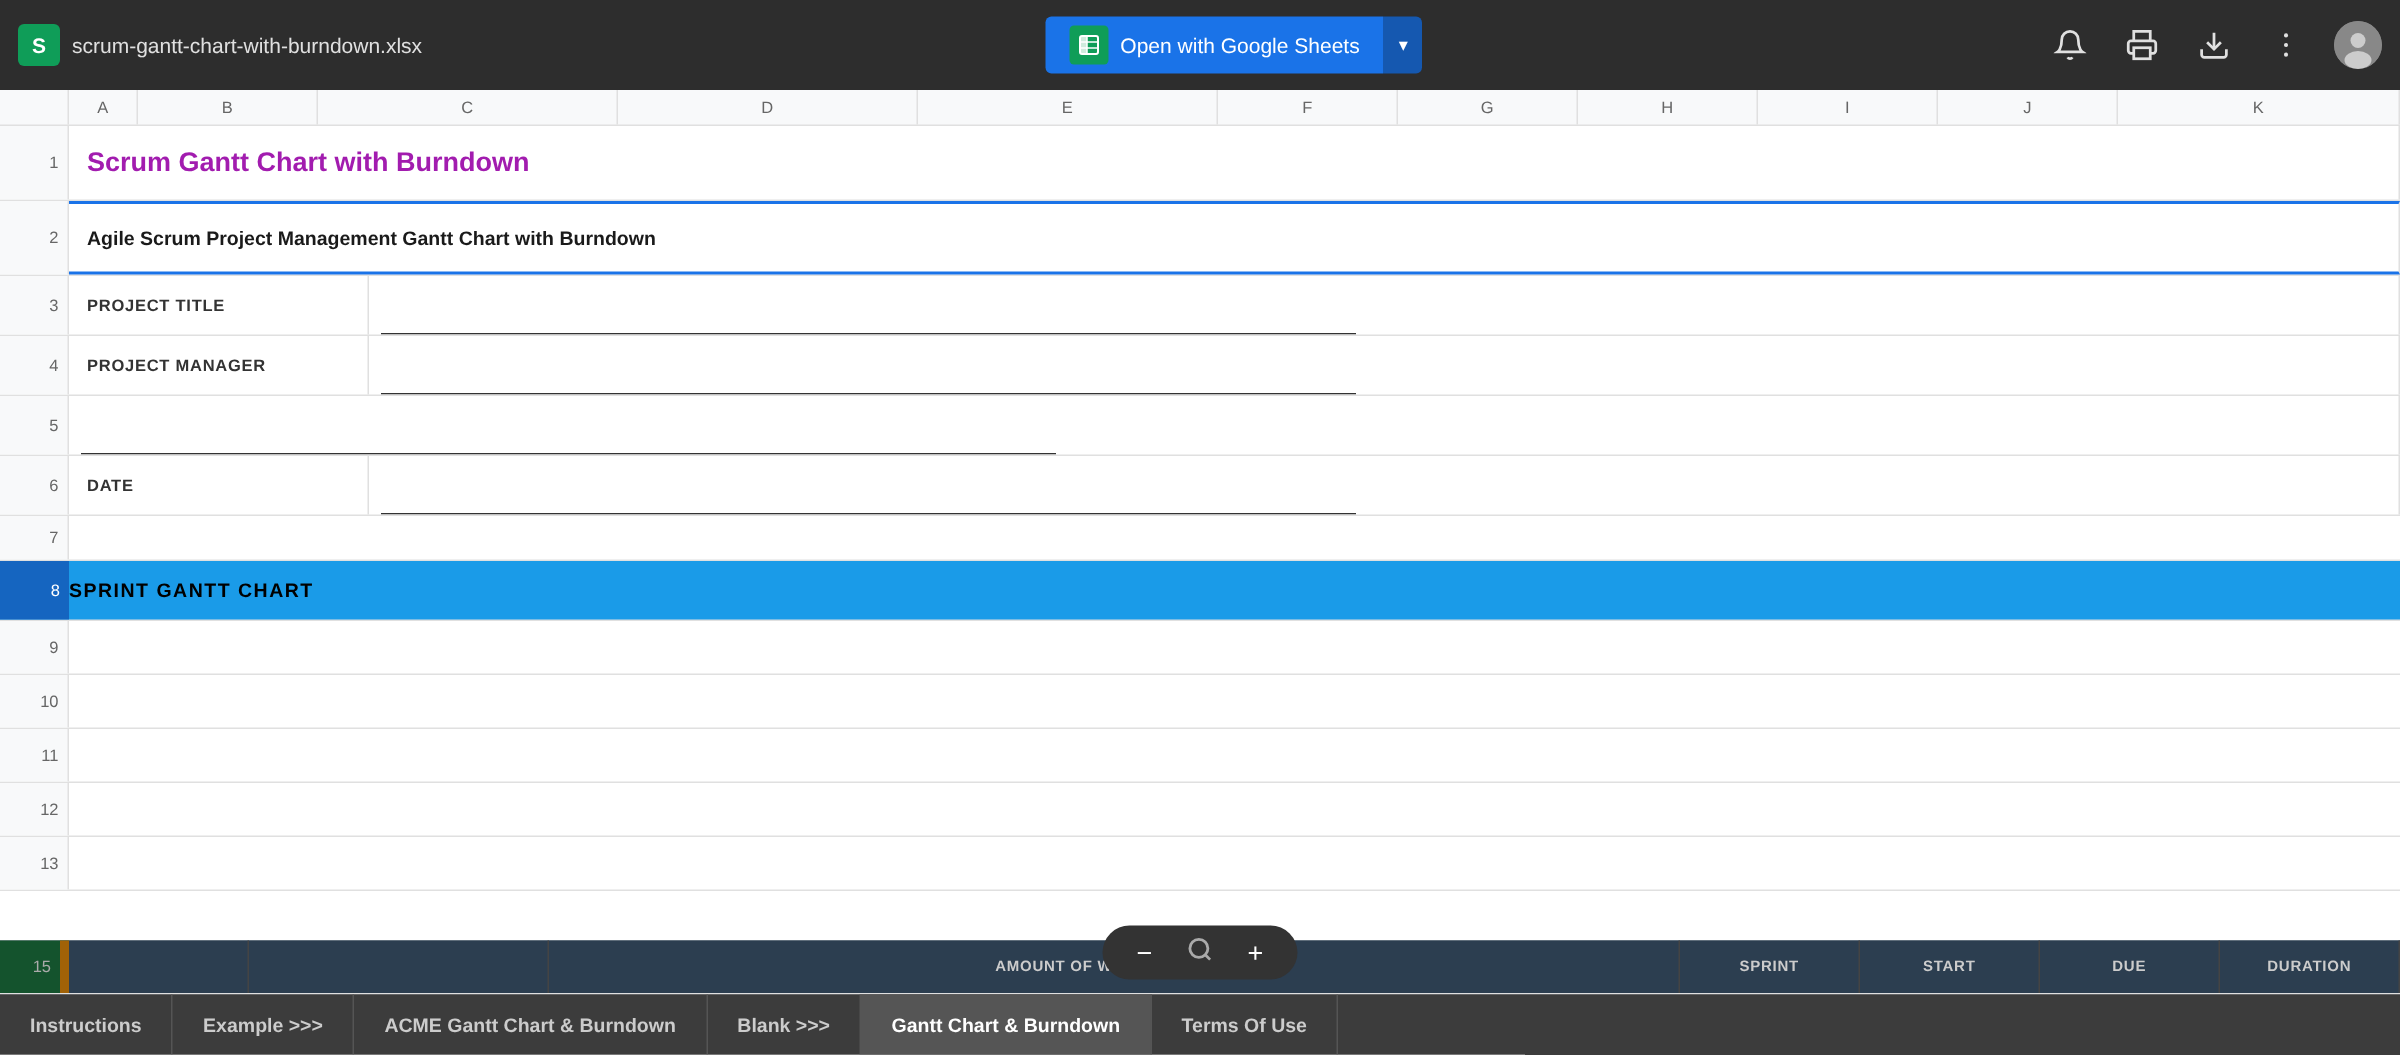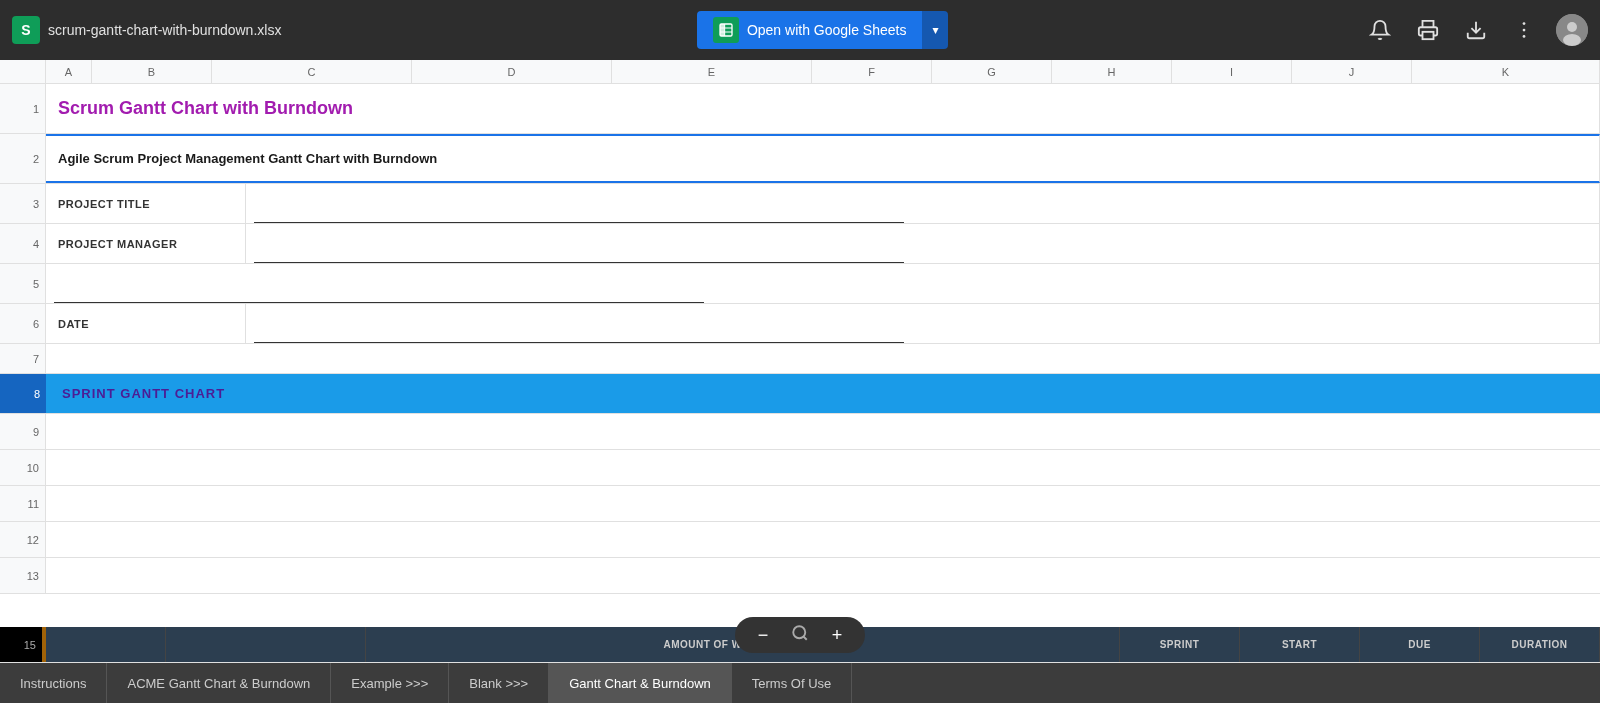--- a/index.html
+++ b/index.html
@@ -227,44 +227,44 @@
       border-bottom: 1px solid #333;
       height: 20px;
       display: block;
     }
 
     
     .gantt-header-cell {
       flex: 1;
       display: flex;
       align-items: center;
-      padding-left: 16px;
+      padding-left: 0;
       font-size: 13px;
       font-weight: bold;
-      color: #4c1d95;
+      color: #000000;
       letter-spacing: 1px;
     }
 
     
     .dark-header-cell {
       display: flex;
       align-items: center;
       justify-content: center;
       font-size: 10px;
       font-weight: bold;
       color: #ccc;
       letter-spacing: 0.5px;
       border-right: 1px solid #444;
       text-align: center;
       padding: 4px;
     }
     .dark-row .row-num {
-      background: #000000;
+      background: #14532d;
       color: #aaa;
-      border-right: 4px solid #a16207;
+      border-right: 6px solid #a16207;
     }
 
     
     .bottom-tabs {
       height: 40px;
       background: #3c3c3c;
       display: flex;
       align-items: center;
       padding: 0 0;
       flex-shrink: 0;
@@ -273,20 +273,21 @@
     .sheet-tab {
       height: 100%;
       padding: 12px 20px;
       display: flex;
       align-items: center;
       font-size: 13px;
       color: #ccc;
       cursor: pointer;
       border-right: 1px solid #555;
       white-space: nowrap;
+      font-weight: bold;
     }
     .sheet-tab.active {
       background: #555;
       color: white;
     }
     .sheet-tab:first-child {
       border-left: none;
     }
 
     
@@ -518,24 +519,24 @@
         </svg>
     </span>
     <button class="zoom-btn">+</button>
   </div>
 
   <div class="bottom-tabs">
     <div class="sheet-tab">
       <span>Instructions</span>
     </div>
     <div class="sheet-tab">
+      <span>Example &gt;&gt;&gt;</span>
+    </div>
+    <div class="sheet-tab">
       <span>ACME Gantt Chart &amp; Burndown</span>
-    </div>
-    <div class="sheet-tab">
-      <span>Example &gt;&gt;&gt;</span>
     </div>
     <div class="sheet-tab">
       <span>Blank &gt;&gt;&gt;</span>
     </div>
     <div class="sheet-tab active">
       <span>Gantt Chart &amp; Burndown</span>
     </div>
     <div class="sheet-tab">
       <span>Terms Of Use</span>
     </div>

